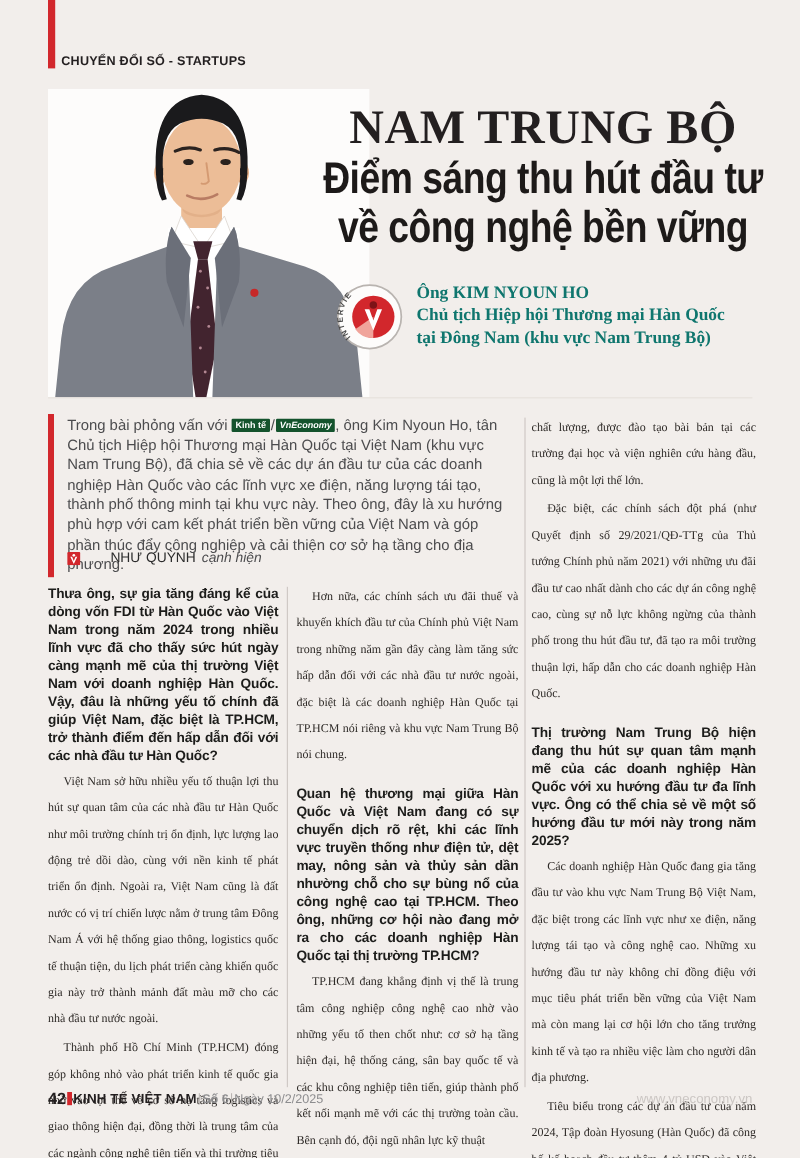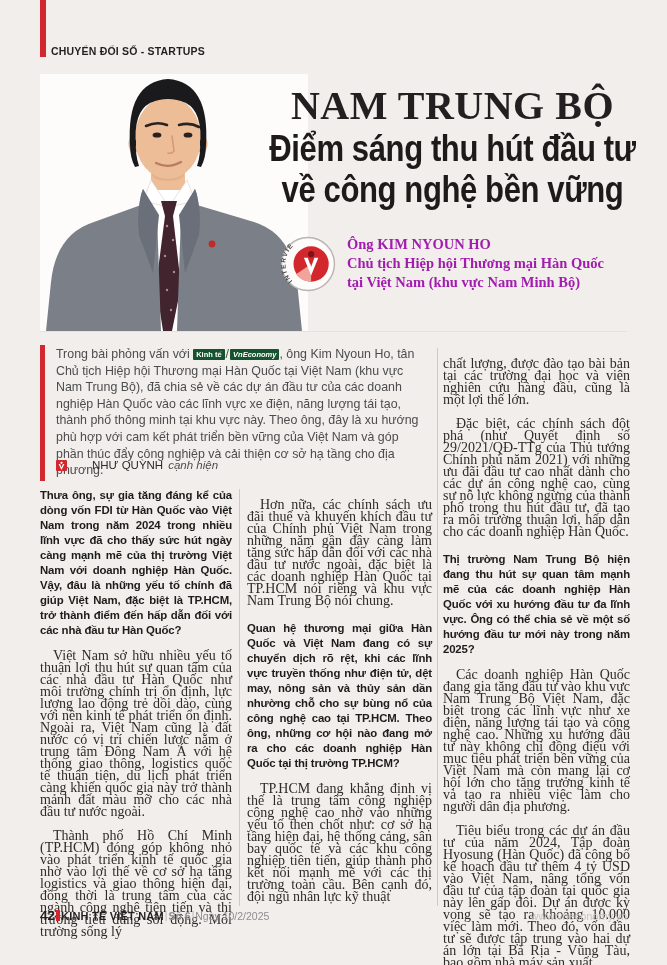--- a/index.html
+++ b/index.html
@@ -12,21 +12,21 @@
 
   
   .header{position:absolute;left:40px;top:74px;width:587px;height:257px;border-bottom:1px solid #e6e1dd;}
   .portrait{position:absolute;left:0;top:0;width:268px;height:257px;}
   .header-text{position:absolute;left:180px;top:10px;width:465px;text-align:center;}
   .title{font-family:"Liberation Serif",serif;font-weight:bold;font-size:40px;line-height:44px;color:#231f20;letter-spacing:.5px;margin:0;}
   .subtitle{font-weight:bold;font-size:37px;line-height:41px;color:#1d1a19;letter-spacing:-.5px;}
   .subtitle .sq{display:block;transform:scaleX(.84);transform-origin:50% 50%;white-space:nowrap;}
   .attr-row{position:absolute;left:240px;top:161px;display:flex;align-items:center;gap:11px;}
   .badge{width:56px;height:56px;flex:0 0 auto;}
-  .attr-text{font-family:"Liberation Serif",serif;font-weight:bold;font-size:14.5px;line-height:19px;color:#a21caf;text-align:left;}
+  .attr-text{font-family:"Liberation Serif",serif;font-weight:bold;font-size:14.5px;line-height:19px;color:#0f766e;text-align:left;}
 
   
   .intro-bar{position:absolute;left:40px;top:345px;width:5px;height:136px;background:#d2272c;}
   .intro{position:absolute;left:56px;top:346px;width:373px;font-size:12.4px;line-height:16.6px;color:#4c4c4e;text-align:left;}
   .chip{display:inline-block;background:#14532d;color:#fff;font-weight:bold;font-size:7.5px;line-height:9px;padding:1px 3px;border-radius:1px;position:relative;top:-1px;}
   .chip.it{font-style:italic;}
   .chip-sep{color:#4c4c4e;padding:0 1px;}
   .byline{position:absolute;left:56px;top:459px;display:flex;align-items:center;gap:5px;font-size:11.5px;color:#2b2b2b;}
   .byline .mini{width:11px;height:11px;flex:0 0 auto;}
   .byline .auth{font-weight:normal;margin-left:20px;}
@@ -35,21 +35,21 @@
   
   .col{position:absolute;}
   .col1{left:40px;top:487px;width:192px;}
   .col2{left:247px;top:487px;width:185px;}
   .col3{left:443px;top:346px;width:187px;}
   .vdiv{position:absolute;width:1px;background:#cfc9c5;}
   .vdiv1{left:239px;top:489px;height:417px;}
   .vdiv2{left:437px;top:348px;height:558px;}
   p.q{font-family:"Liberation Sans",sans-serif;font-weight:bold;font-size:11.4px;line-height:15px;letter-spacing:-.15px;color:#1c1c1a;text-align:justify;margin:14px 0 3px;}
   p.q.first{margin-top:1px;}
-  p.a{font-family:"Liberation Serif",serif;font-size:14px;line-height:12px;color:#2f2b28;text-align:justify;margin:12px 0 2px;}
+  p.a{font-family:"Liberation Serif",serif;font-size:10px;line-height:22px;color:#2f2b28;text-align:justify;margin:0 0 2px;}
   p.a.ind{text-indent:13px;}
 
   
   .footer{position:absolute;left:40px;top:908px;width:587px;display:flex;justify-content:space-between;align-items:center;}
   .footer-left{display:flex;align-items:center;gap:1px;}
   .pagenum{font-weight:bold;font-size:13.5px;color:#231f20;}
   .red-tick{display:inline-block;width:4px;height:11px;background:#d2272c;}
   .mag{font-weight:bold;font-size:11px;color:#231f20;letter-spacing:.2px;}
   .fsep{color:#b5b0ad;font-size:10px;}
   .issue{font-weight:bold;font-size:10.5px;color:#8d8d8f;}
@@ -133,21 +133,21 @@
         <defs>
           <path id="arcL" d="M 15,46 A 23.5,23.5 0 0 1 15,8"></path>
         </defs>
         <text font-family="Liberation Sans, sans-serif" font-size="6.4" font-weight="bold" fill="#4a4a4a" letter-spacing="1.1">
           <textPath href="#arcL" startOffset="4">INTERVIEW</textPath>
         </text>
       </svg>
       <div class="attr-text">
         <div>Ông KIM NYOUN HO</div>
         <div>Chủ tịch Hiệp hội Thương mại Hàn Quốc</div>
-        <div>tại Việt Nam (khu vực Nam Minh Bộ)</div>
+        <div>tại Đông Nam (khu vực Nam Trung Bộ)</div>
       </div>
     </div>
   </div>
 
   <div class="intro-bar"></div>
   <div class="intro">
     <span>Trong bài phỏng vấn với </span><span class="chip">Kinh tế</span><span class="chip-sep">/</span><span class="chip it">VnEconomy</span><span>, ông Kim Nyoun Ho, tân Chủ tịch Hiệp hội Thương mại Hàn Quốc tại Việt Nam (khu vực Nam Trung Bộ), đã chia sẻ về các dự án đầu tư của các doanh nghiệp Hàn Quốc vào các lĩnh vực xe điện, năng lượng tái tạo, thành phố thông minh tại khu vực này. Theo ông, đây là xu hướng phù hợp với cam kết phát triển bền vững của Việt Nam và góp phần thúc đẩy công nghiệp và cải thiện cơ sở hạ tầng cho địa phương.</span>
   </div>
 
   <div class="byline">

